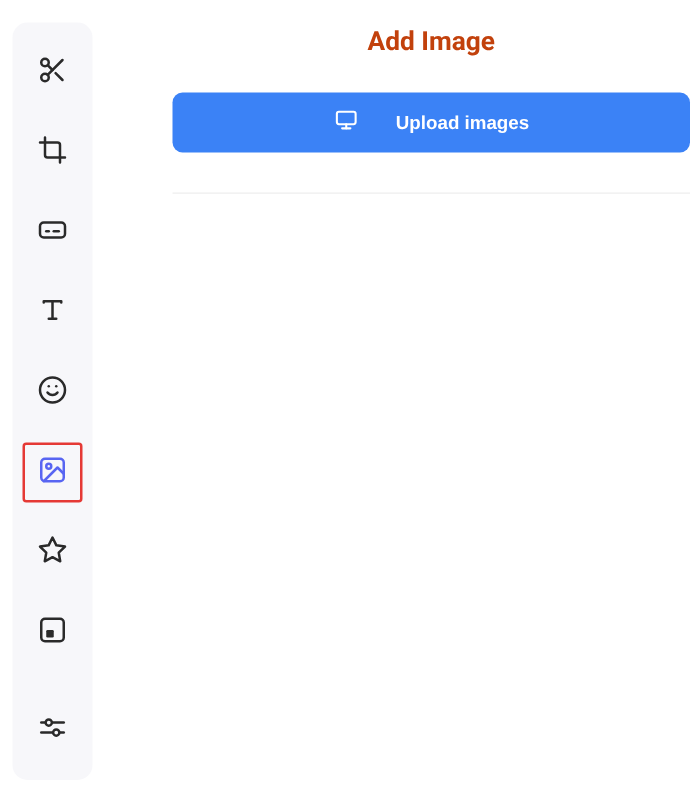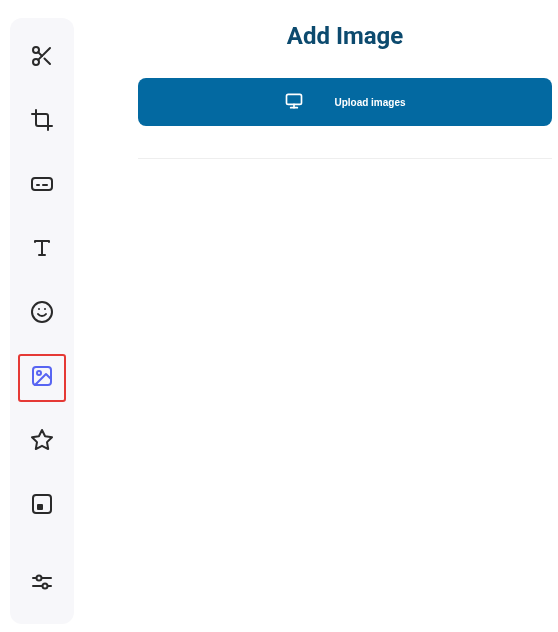--- a/index.html
+++ b/index.html
@@ -57,34 +57,34 @@
     }
     .main {
       position: absolute;
       left: 88px;
       top: 0;
       right: 0;
       bottom: 0;
       padding: 22px 6px 0 50px;
     }
     .page-title {
-      font-size: 24px;
+      font-size: 21px;
       font-weight: 700;
-      color: #0c4a6e;
+      color: #c2410c;
       text-align: center;
       margin-bottom: 28px;
     }
     .upload-button {
       width: 100%;
       height: 48px;
-      background: #0369a1;
+      background: #3b82f6;
       color: #fff;
       border: none;
       border-radius: 8px;
-      font-size: 10px;
+      font-size: 15px;
       font-weight: 600;
       display: flex;
       align-items: center;
       justify-content: center;
       gap: 30px;
       cursor: pointer;
     }
     .upload-button svg {
       width: 20px;
       height: 20px;

